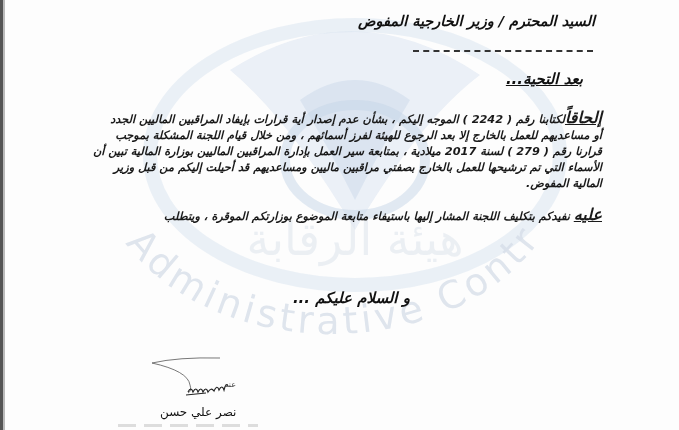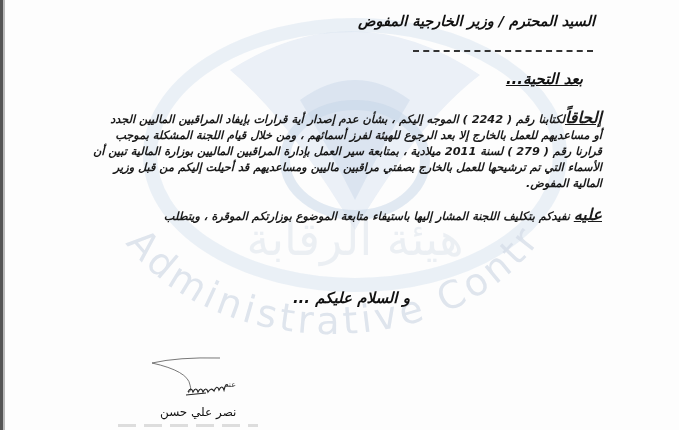--- a/index.html
+++ b/index.html
@@ -96,21 +96,21 @@
 </svg>
 
 <div class="doc">
   <div class="salutation">السيد المحترم / وزير الخارجية المفوض</div>
   <div class="dash-line"></div>
   <div class="greeting">بعد التحية...</div>
 
   <div class="para para1">
     <span class="line"><span class="lead">إلحاقاً</span><span>لكتابنا رقم ( 2242 ) الموجه إليكم ، بشأن عدم إصدار أية قرارات بإيفاد المراقبين الماليين الجدد</span></span>
     <span class="line">أو مساعديهم للعمل بالخارج إلا بعد الرجوع للهيئة لفرز أسمائهم ، ومن خلال قيام اللجنة المشكلة بموجب</span>
-    <span class="line">قرارنا رقم ( 279 ) لسنة 2011 ميلادية ، بمتابعة سير العمل بإدارة المراقبين الماليين بوزارة المالية تبين أن</span>
+    <span class="line">قرارنا رقم ( 279 ) لسنة 2017 ميلادية ، بمتابعة سير العمل بإدارة المراقبين الماليين بوزارة المالية تبين أن</span>
     <span class="line">الأسماء التي تم ترشيحها للعمل بالخارج بصفتي مراقبين ماليين ومساعديهم قد أحيلت إليكم من قبل وزير</span>
     <span class="line">المالية المفوض.</span>
   </div>
 
   <div class="para para2">
     <span class="line"><span class="lead">عليه</span> <span>نفيدكم بتكليف اللجنة المشار إليها باستيفاء متابعة الموضوع بوزارتكم الموقرة ، ويتطلب</span></span>
   </div>
 
   <div class="closing">و السلام عليكم ...</div>
 </div>

